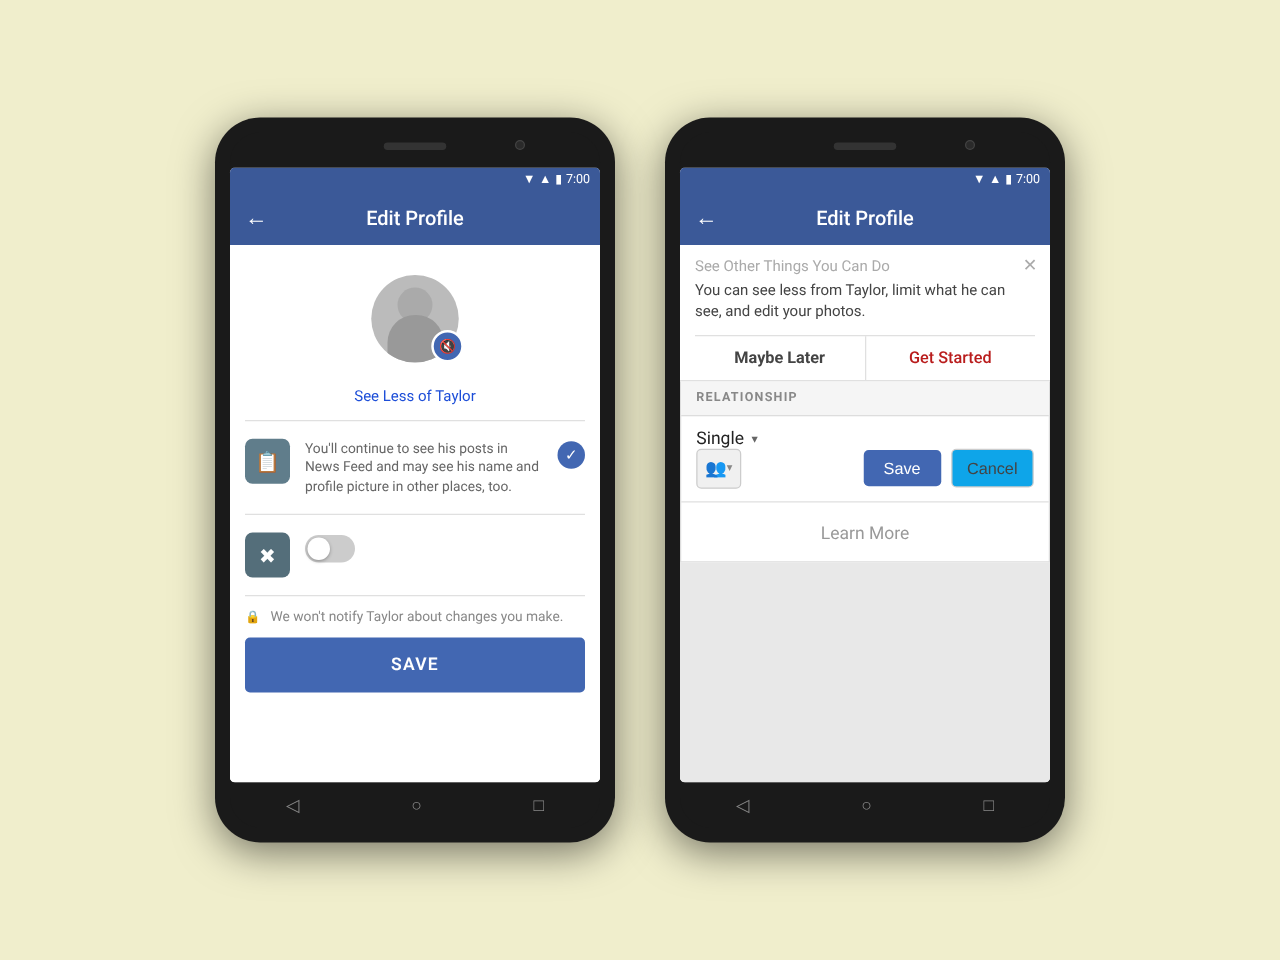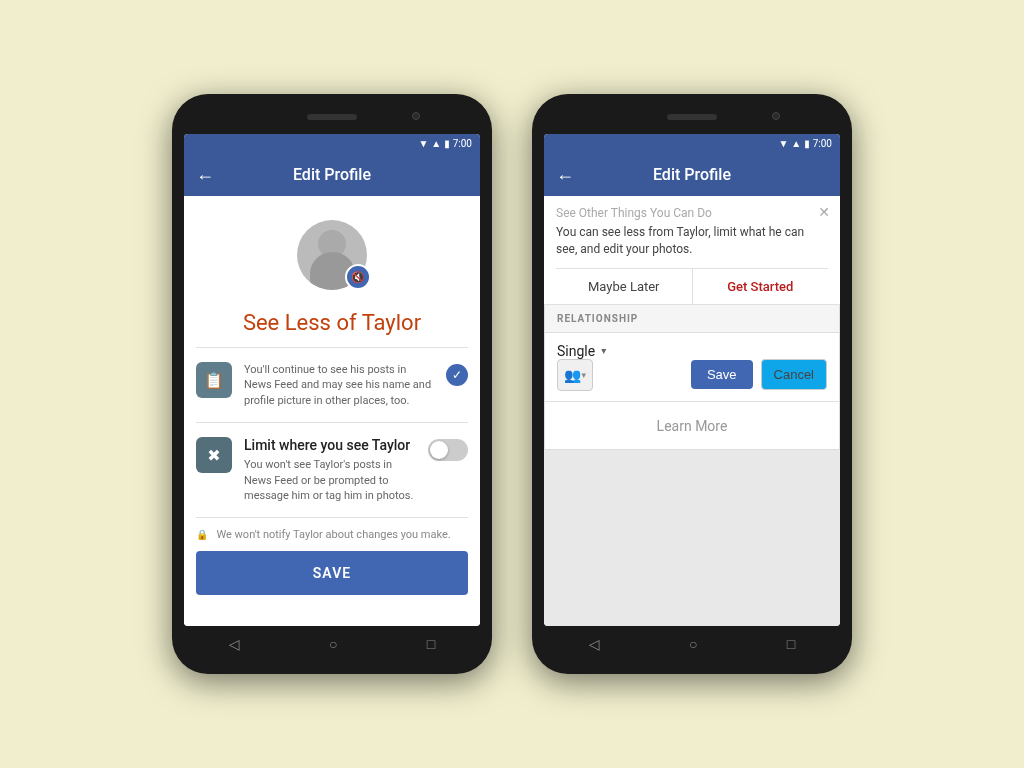--- a/index.html
+++ b/index.html
@@ -153,23 +153,23 @@
       align-items: center;
       justify-content: center;
       border: 2px solid white;
     }
     .mute-icon {
       color: white;
       font-size: 11px;
     }
     .see-less-title {
       text-align: center;
-      font-size: 22px;
+      font-size: 12px;
       font-weight: 400;
-      color: #c2410c;
+      color: #1d4ed8;
       padding: 8px 16px 12px;
     }
     .divider {
       height: 1px;
       background: #e0e0e0;
       margin: 0 12px;
     }
     .option-row {
       display: flex;
       align-items: flex-start;
@@ -306,20 +306,21 @@
     .tooltip-actions {
       display: flex;
       border-top: 1px solid #e0e0e0;
     }
     .tooltip-btn {
       flex: 1;
       text-align: center;
       padding: 10px;
       font-size: 13px;
       cursor: pointer;
+      font-weight: bold;
     }
     .tooltip-btn.later {
       color: #444;
       border-right: 1px solid #e0e0e0;
     }
     .tooltip-btn.start {
       color: #b91c1c;
       font-weight: 500;
     }
     .relationship-section {
@@ -456,24 +457,20 @@
           <div class="option-toggle">
             <div class="toggle-check">✓</div>
           </div>
         </div>
         <div class="divider"></div>
 
         <div class="option-row">
           <div class="option-icon blocked">
             <span>✖</span>
           </div>
-          <div class="option-text">
-            <div class="option-label">Limit where you see Taylor</div>
-            <div class="option-desc">You won't see Taylor's posts in News Feed or be prompted to message him or tag him in photos.</div>
-          </div>
           <div class="option-toggle">
             <div class="toggle-circle"></div>
           </div>
         </div>
         <div class="divider"></div>
 
         <div class="notification-row">
           <span class="lock-icon-sm">🔒</span>
           <span class="notification-text">We won't notify Taylor about changes you make.</span>
         </div>

